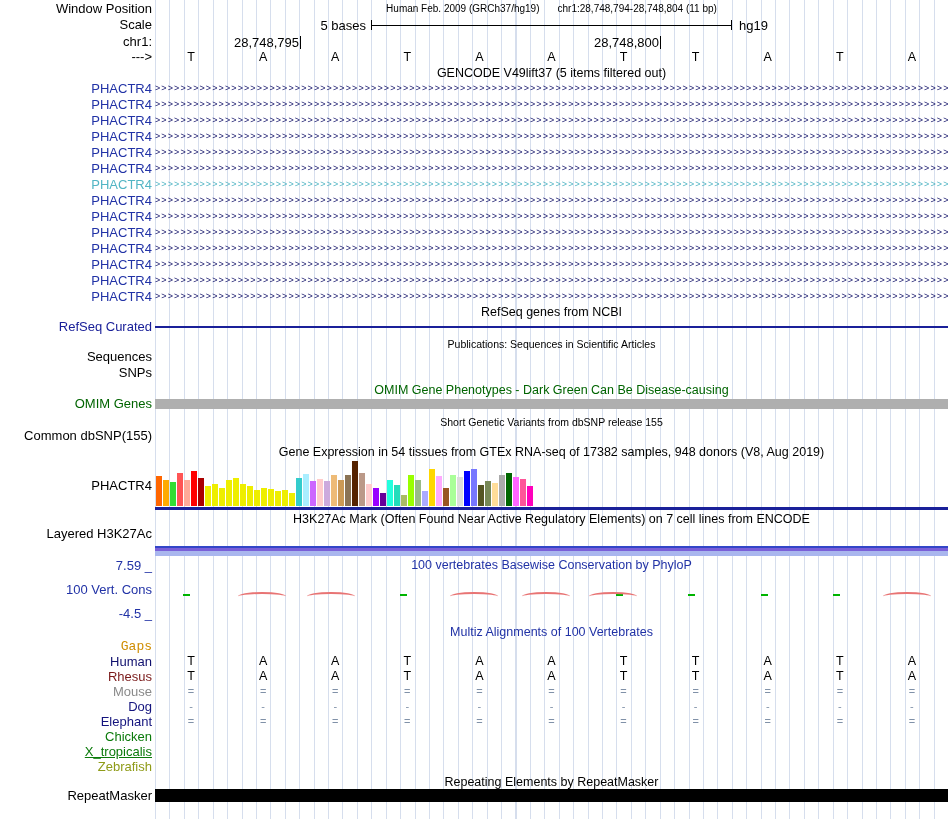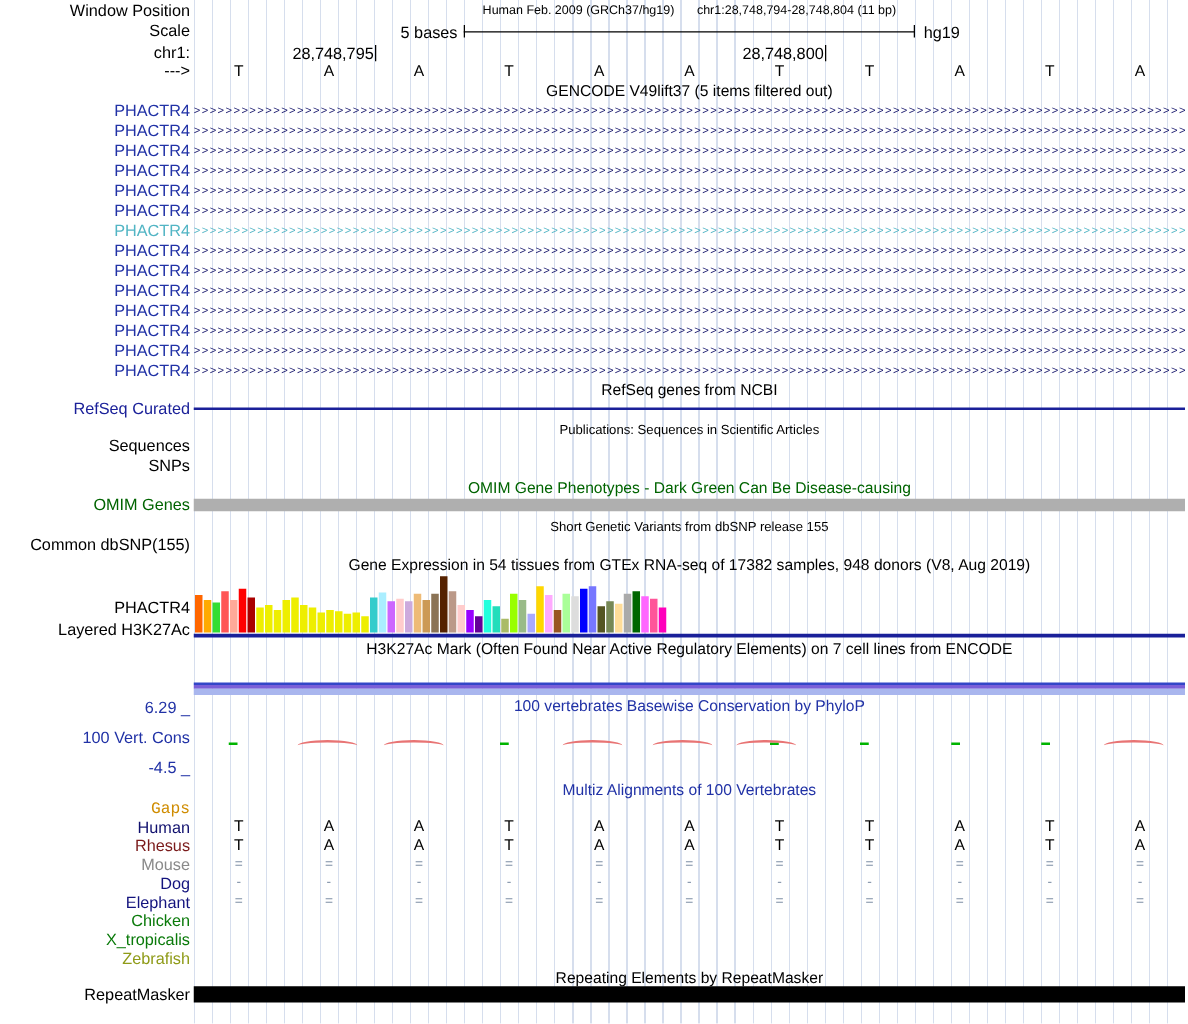--- a/index.html
+++ b/index.html
@@ -198,29 +198,29 @@
       <div class="gbar" style="left: 492px; top: 483px; height: 23px; background: rgb(255, 221, 153);"></div>
       <div class="gbar" style="left: 499px; top: 475px; height: 31px; background: rgb(170, 170, 170);"></div>
       <div class="gbar" style="left: 506px; top: 473px; height: 33px; background: rgb(0, 102, 0);"></div>
       <div class="gbar" style="left: 513px; top: 477px; height: 29px; background: rgb(255, 102, 255);"></div>
       <div class="gbar" style="left: 520px; top: 479px; height: 27px; background: rgb(255, 85, 153);"></div>
       <div class="gbar" style="left: 527px; top: 486px; height: 20px; background: rgb(255, 0, 187);"></div>
     </div>
   <div class="hline" style="top:507px;height:3px;background:#1A2099"></div>
 
   <div class="track-center title" style="top:512px">H3K27Ac Mark (Often Found Near Active Regulatory Elements) on 7 cell lines from ENCODE</div>
-  <div class="lblcol" style="top:497px">Layered H3K27Ac</div>
+  <div class="lblcol" style="top:527px">Layered H3K27Ac</div>
   <div id="h3k-strips" class="abs" style="top:0;left:0">
       <div class="hline" style="top: 546px; height: 2px; background: rgb(51, 70, 200);"></div>
       <div class="hline" style="top: 548px; height: 3px; background: rgb(122, 95, 216);"></div>
       <div class="hline" style="top: 551px; height: 5px; background: rgb(169, 182, 238);"></div>
     </div>
 
   <div class="track-center title blue" style="top:558px">100 vertebrates Basewise Conservation by PhyloP</div>
-  <div class="lblcol blue" style="top:559px">6.29 _</div>
+  <div class="lblcol blue" style="top:559px">7.59 _</div>
   <div class="lblcol blue" style="top:583px">100 Vert. Cons</div>
   <div class="lblcol blue" style="top:607px">-4.5 _</div>
   <div id="cons-marks" class="abs" style="top:0;left:0">
       <div class="gtick" style="left: 183px; top: 594px; width: 7px; background: rgb(0, 180, 0);"></div>
       <div class="gtick" style="left: 400px; top: 594px; width: 7px; background: rgb(0, 180, 0);"></div>
       <div class="gtick" style="left: 616px; top: 594px; width: 7px; background: rgb(0, 180, 0);"></div>
       <div class="gtick" style="left: 688px; top: 594px; width: 7px; background: rgb(0, 180, 0);"></div>
       <div class="gtick" style="left: 761px; top: 594px; width: 7px; background: rgb(0, 180, 0);"></div>
       <div class="gtick" style="left: 833px; top: 594px; width: 7px; background: rgb(0, 180, 0);"></div>
       <div class="arc" style="left: 238px; top: 592px; width: 48px; border-top: 2px solid rgb(232, 116, 116);"></div>
@@ -303,21 +303,21 @@
         <div class="base sym" style="left: 623.591px; color: rgb(128, 145, 168);">=</div>
         <div class="base sym" style="left: 695.682px; color: rgb(128, 145, 168);">=</div>
         <div class="base sym" style="left: 767.773px; color: rgb(128, 145, 168);">=</div>
         <div class="base sym" style="left: 839.864px; color: rgb(128, 145, 168);">=</div>
         <div class="base sym" style="left: 911.955px; color: rgb(128, 145, 168);">=</div>
       </div>
       <div class="mrow" style="top: 729px;">
         <div class="mlabel" style="color: rgb(10, 122, 10);">Chicken</div>
       </div>
       <div class="mrow" style="top: 744px;">
-        <div class="mlabel" style="color: rgb(10, 122, 10);">X_tropicalis</div>
+        <div class="mlabel" style="color: rgb(10, 122, 10); text-decoration: underline;">X_tropicalis</div>
       </div>
       <div class="mrow" style="top: 759px;">
         <div class="mlabel" style="color: rgb(143, 155, 24);">Zebrafish</div>
       </div>
     </div>
 
   <div class="track-center title" style="top:775px">Repeating Elements by RepeatMasker</div>
   <div class="lblcol" style="top:789px">RepeatMasker</div>
   <div class="hline" style="top:789px;height:13px;background:#000"></div>
 

